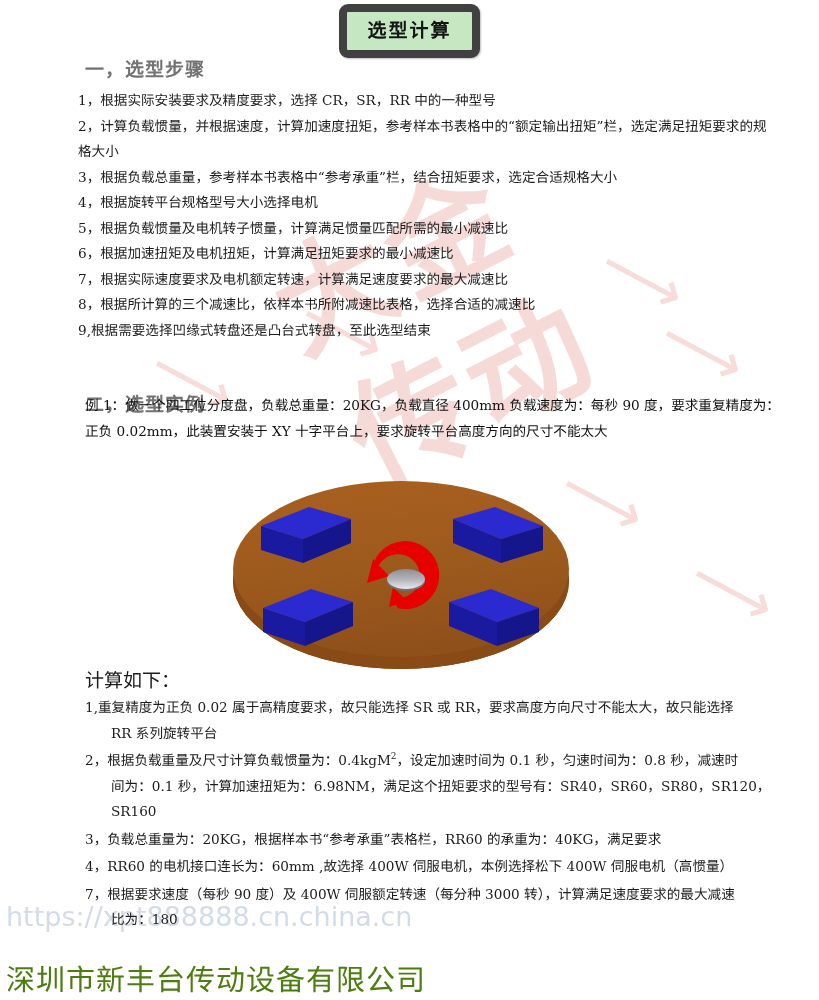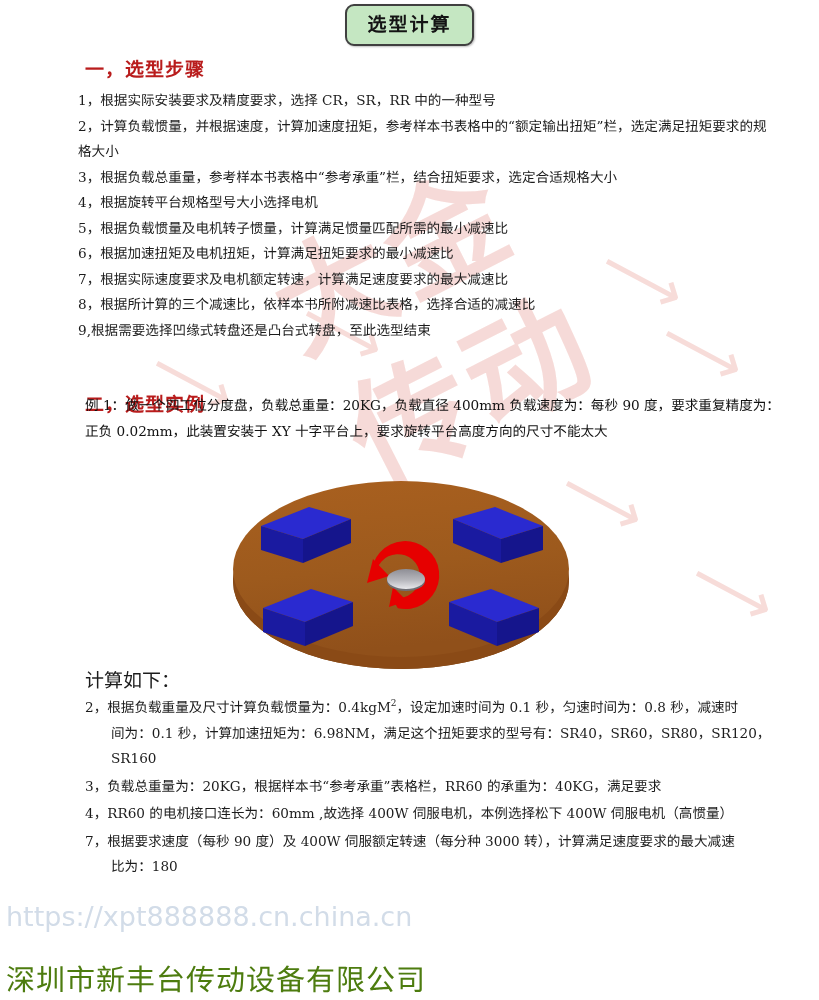--- a/index.html
+++ b/index.html
@@ -67,40 +67,40 @@
   .content{position:relative;z-index:2;}
 
   .title-wrap{
     position:absolute;left:0;right:0;top:4px;
     display:flex;justify-content:center;
   }
   .title-badge{
     box-sizing:border-box;
     padding:8px 20px 9px;
     background:#c5e7c2;
-    border:2px solid #404040;
+    border:8px solid #404040;
     border-radius:9px;
     box-shadow:1px 1px 2px rgba(0,0,0,.25);
     font-family:"DejaVu Sans","Liberation Sans",sans-serif;
     font-weight:700;
     font-size:19px;
     letter-spacing:2px;
     color:#141414;
     line-height:1.1;
   }
 
   h2.section{
     position:absolute;
     left:85px;
     margin:0;
     font-family:"DejaVu Sans","Liberation Sans",sans-serif;
     font-weight:700;
     font-size:19px;
     letter-spacing:1px;
-    color:#b91c1c;
+    color:#737373;
   }
   #sec1{top:54px;}
   #sec2{top:389px;}
 
   .steps{
     position:absolute;
     left:78px;width:700px;
     top:88px;
     margin:0;padding:0;list-style:none;
     font-size:13.6px;
@@ -244,20 +244,24 @@
           <path d="M228 139 L276 159 L276 183 L228 163 Z" fill="#1a1aa0"></path>
           <path d="M276 159 L318 145 L318 169 L276 183 Z" fill="#15158c"></path>
         </g>
       </svg>
     </div>
 
     <div class="calc-head">计算如下：</div>
 
     <ul class="calcs" id="calc-list">
         <li>
+          <span class="body">1,重复精度为正负 0.02 属于高精度要求，故只能选择 SR 或 RR，要求高度方向尺寸不能太大，故只能选择</span>
+          <span class="cont">RR 系列旋转平台</span>
+        </li>
+        <li>
           <span class="body">2，根据负载重量及尺寸计算负载惯量为：0.4kgM<sup>2</sup>，设定加速时间为 0.1 秒，匀速时间为：0.8 秒，减速时</span>
           <span class="cont">间为：0.1 秒，计算加速扭矩为：6.98NM，满足这个扭矩要求的型号有：SR40，SR60，SR80，SR120，</span>
           <span class="cont">SR160</span>
         </li>
         <li>
           <span class="body">3，负载总重量为：20KG，根据样本书“参考承重”表格栏，RR60 的承重为：40KG，满足要求</span>
         </li>
         <li>
           <span class="body">4，RR60 的电机接口连长为：60mm   ,故选择 400W 伺服电机，本例选择松下 400W 伺服电机（高惯量）</span>
         </li>

